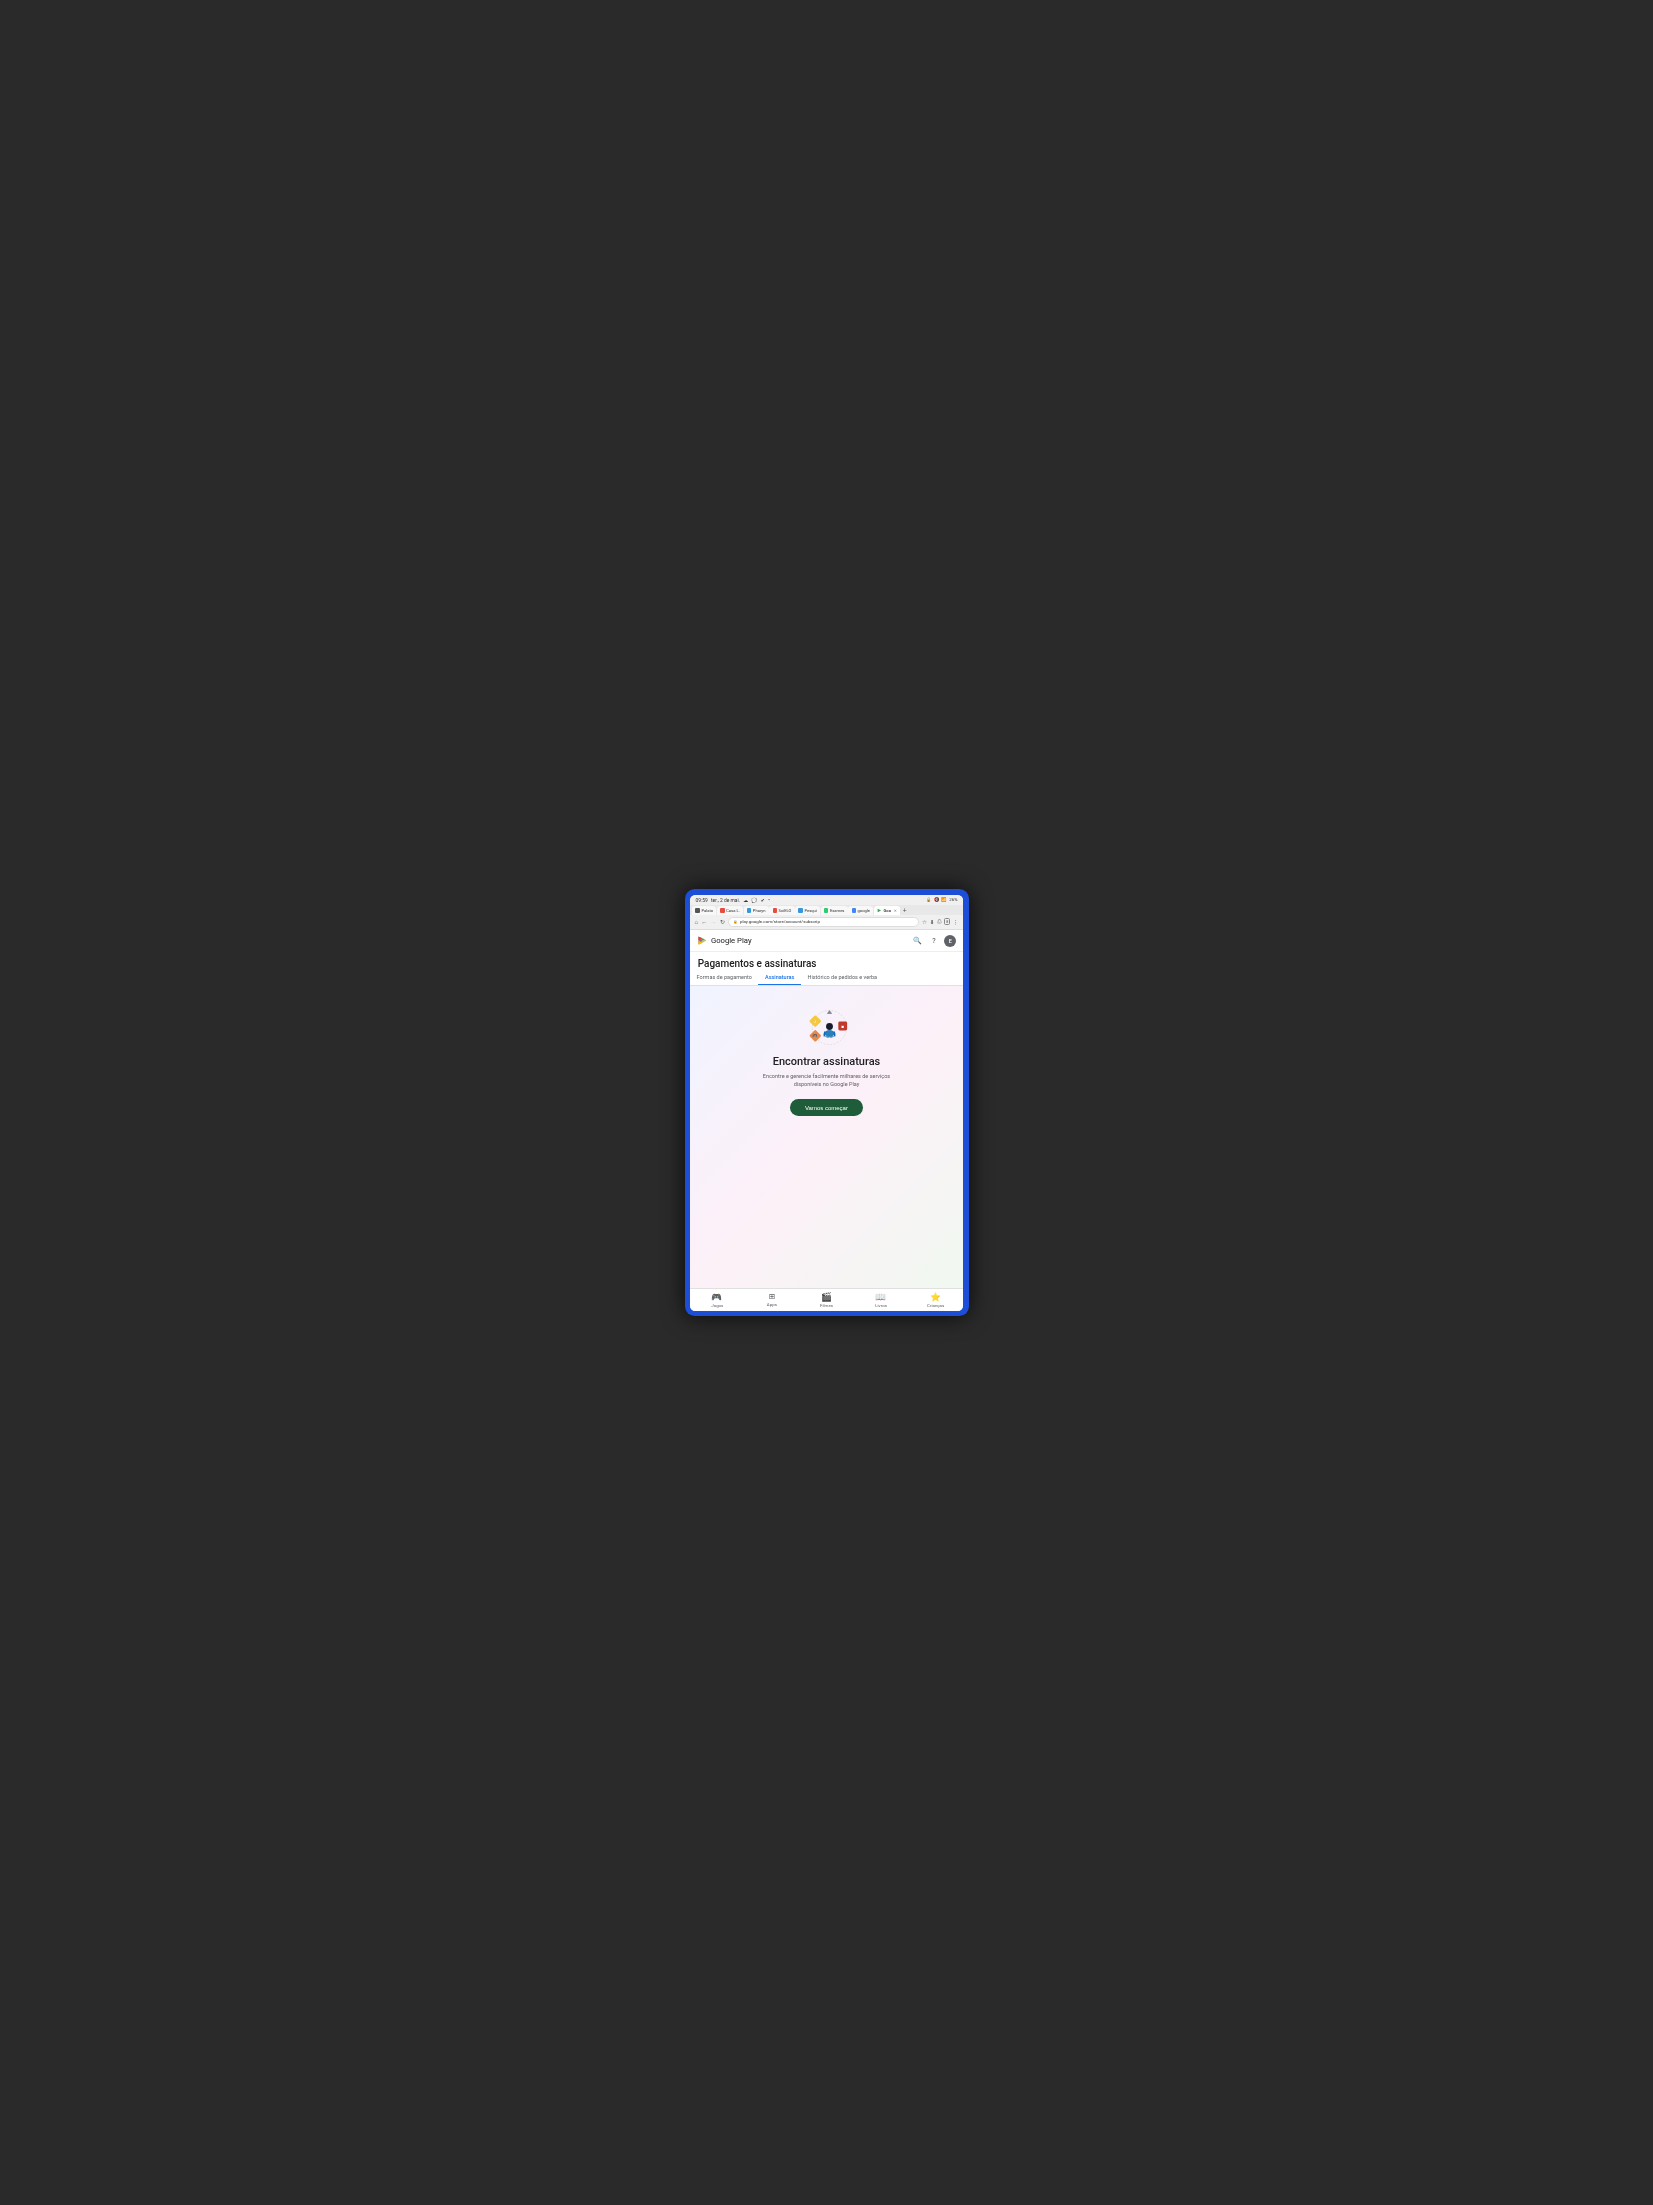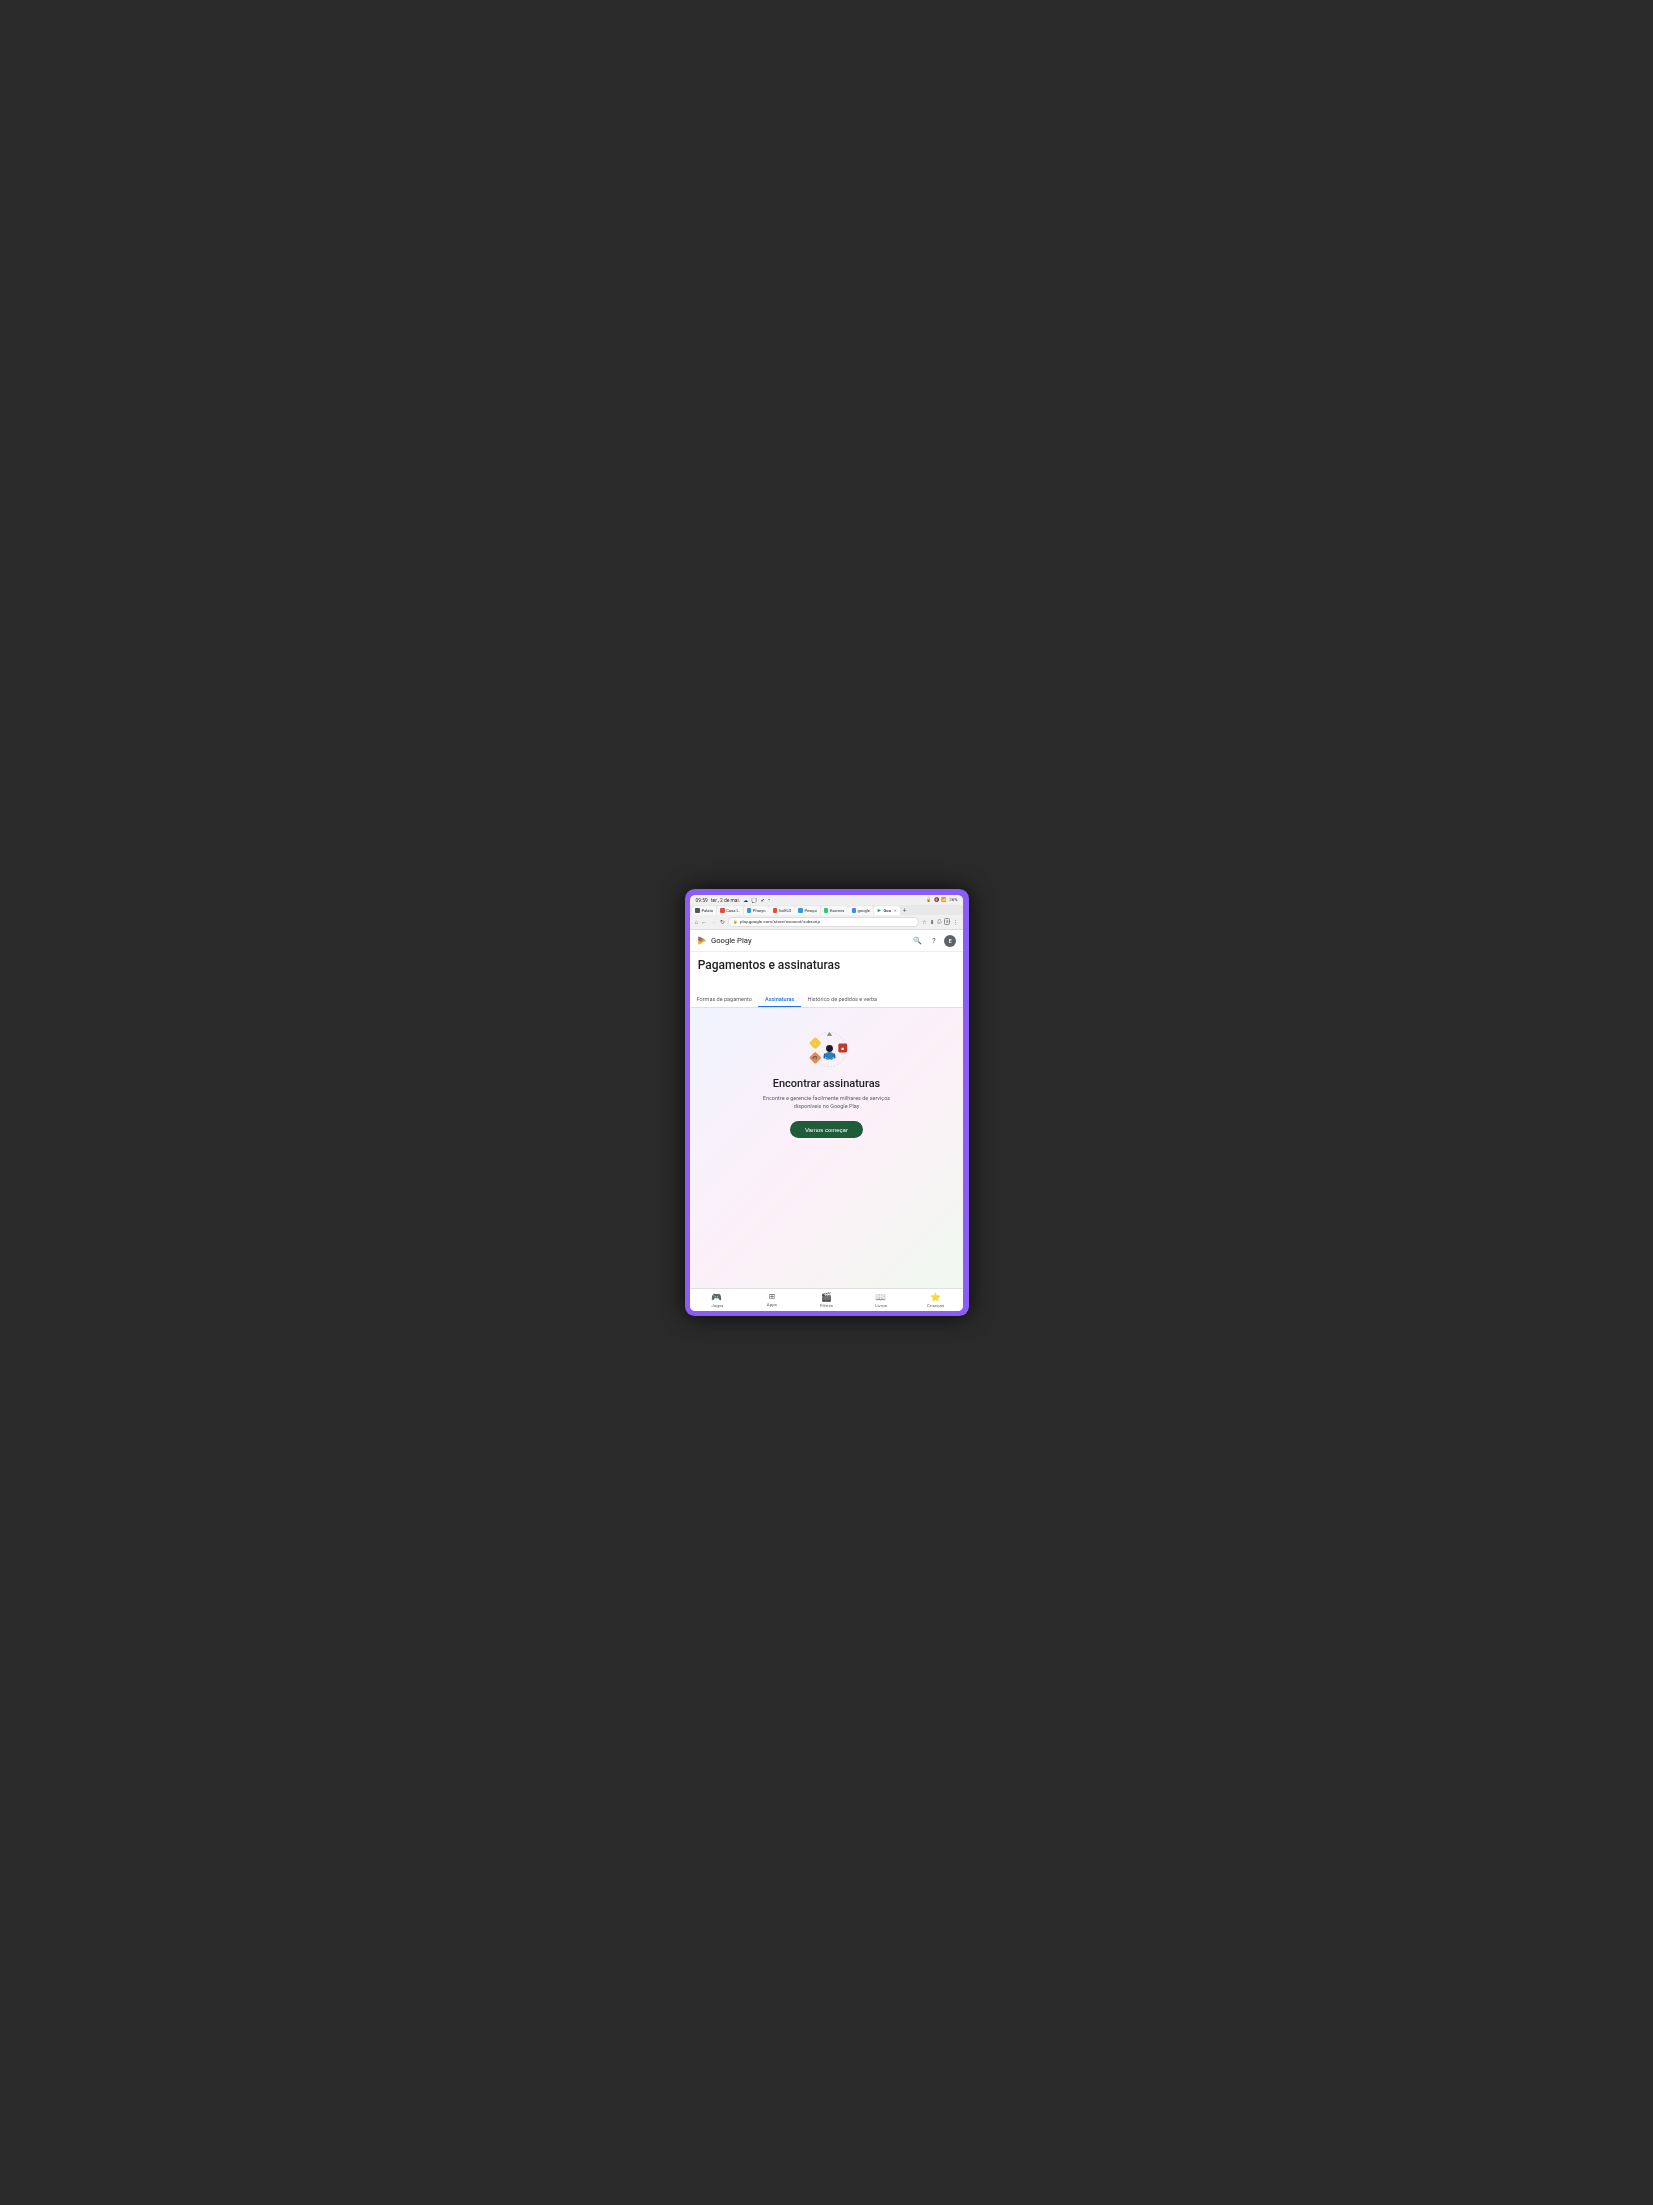--- a/index.html
+++ b/index.html
@@ -9,21 +9,21 @@
       display: flex;
       justify-content: center;
       align-items: center;
       min-height: 100vh;
       font-family: 'Roboto', Arial, sans-serif;
     }
 
     .tablet-frame {
       width: 284px;
       height: 427px;
-      background: #8b5cf6;
+      background: #1d4ed8;
       border-radius: 9.8px;
       padding: 5.5px;
       box-shadow: 0 0 22px rgba(0,0,0,0.8);
       position: relative;
     }
 
     .tablet-screen {
       width: 100%;
       height: 100%;
       background: #f8f9fa;
@@ -225,24 +225,24 @@
       flex-direction: column;
     }
 
     .page-title-section {
       background: #fff;
       padding: 5.5px 7.7px 0;
       flex-shrink: 0;
     }
 
     .page-title {
-      font-size: 12px;
+      font-size: 10px;
       font-weight: 500;
       color: #202124;
-      margin-bottom: 20px;
+      margin-bottom: 1px;
     }
 
     
     .content-tabs {
       display: flex;
       border-bottom: 0.5px solid #e0e0e0;
       background: #fff;
       flex-shrink: 0;
     }
 

